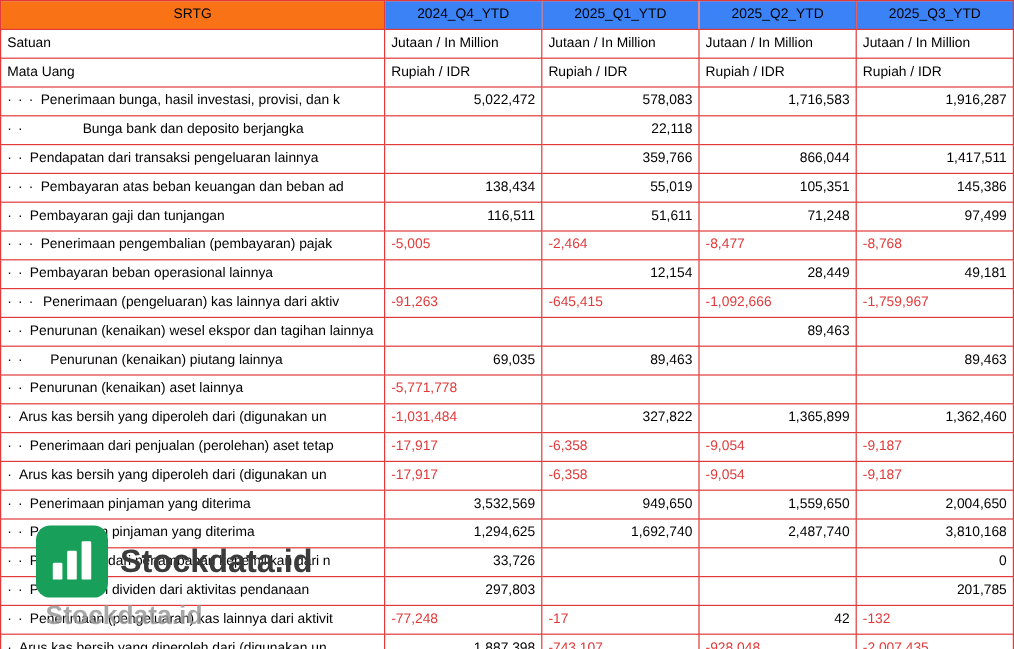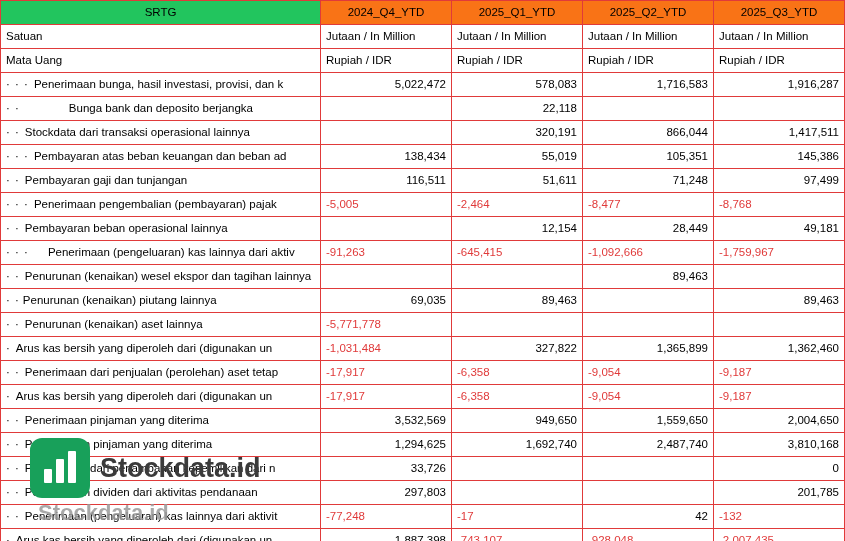--- a/index.html
+++ b/index.html
@@ -30,27 +30,27 @@
     white-space: nowrap;
     font-weight: normal;
     font-size: 11.5px;
     box-sizing: border-box;
   }
   .col-label { width: 320px; }
   .col-val { width: 131px; }
   th.header-main {
     text-align: center;
     font-weight: bold;
-    background: #22c55e;
+    background: #f97316;
     font-size: 12px;
   }
   th.header-period {
     text-align: center;
     font-weight: bold;
-    background: #f97316;
+    background: #3b82f6;
     font-size: 11.5px;
   }
   td.sub-label {
     text-align: left;
   }
   td.sub-val {
     text-align: left;
   }
   td.num {
     text-align: right;
@@ -158,23 +158,23 @@
         <td class="num">1,916,287</td>
       </tr>
       <tr>
         <td class="rowlabel"><span class="dots">· ·</span><span style="margin-left: 5px; padding-left: 44px;">Bunga bank dan deposito berjangka</span></td>
         <td class="num"></td>
         <td class="num">22,118</td>
         <td class="num"></td>
         <td class="num"></td>
       </tr>
       <tr>
-        <td class="rowlabel"><span class="dots">· ·</span><span style="margin-left: 5px;">Stockdata dari transaksi operasional lainnya</span></td>
-        <td class="num"></td>
-        <td class="num">320,191</td>
+        <td class="rowlabel"><span class="dots">· ·</span><span style="margin-left: 5px;">Pendapatan dari transaksi pengeluaran lainnya</span></td>
+        <td class="num"></td>
+        <td class="num">359,766</td>
         <td class="num">866,044</td>
         <td class="num">1,417,511</td>
       </tr>
       <tr>
         <td class="rowlabel"><span class="dots">· · ·</span><span style="margin-left: 5px;">Pembayaran atas beban keuangan dan beban ad</span></td>
         <td class="num">138,434</td>
         <td class="num">55,019</td>
         <td class="num">105,351</td>
         <td class="num">145,386</td>
       </tr>
@@ -193,35 +193,35 @@
         <td class="neg">-8,768</td>
       </tr>
       <tr>
         <td class="rowlabel"><span class="dots">· ·</span><span style="margin-left: 5px;">Pembayaran beban operasional lainnya</span></td>
         <td class="num"></td>
         <td class="num">12,154</td>
         <td class="num">28,449</td>
         <td class="num">49,181</td>
       </tr>
       <tr>
-        <td class="rowlabel"><span class="dots">· · ·</span><span style="margin-left: 19px;">Penerimaan (pengeluaran) kas lainnya dari aktiv</span></td>
+        <td class="rowlabel"><span class="dots">· · ·</span><span style="margin-left: 7px;">Penerimaan (pengeluaran) kas lainnya dari aktiv</span></td>
         <td class="neg">-91,263</td>
         <td class="neg">-645,415</td>
         <td class="neg">-1,092,666</td>
         <td class="neg">-1,759,967</td>
       </tr>
       <tr>
         <td class="rowlabel"><span class="dots">· ·</span><span style="margin-left: 5px;">Penurunan (kenaikan) wesel ekspor dan tagihan lainnya</span></td>
         <td class="num"></td>
         <td class="num"></td>
         <td class="num">89,463</td>
         <td class="num"></td>
       </tr>
       <tr>
-        <td class="rowlabel"><span class="dots">· ·</span><span style="margin-left: 3px;">Penurunan (kenaikan) piutang lainnya</span></td>
+        <td class="rowlabel"><span class="dots">· ·</span><span style="margin-left: 22px;">Penurunan (kenaikan) piutang lainnya</span></td>
         <td class="num">69,035</td>
         <td class="num">89,463</td>
         <td class="num"></td>
         <td class="num">89,463</td>
       </tr>
       <tr>
         <td class="rowlabel"><span class="dots">· ·</span><span style="margin-left: 5px;">Penurunan (kenaikan) aset lainnya</span></td>
         <td class="neg">-5,771,778</td>
         <td class="num"></td>
         <td class="num"></td>

